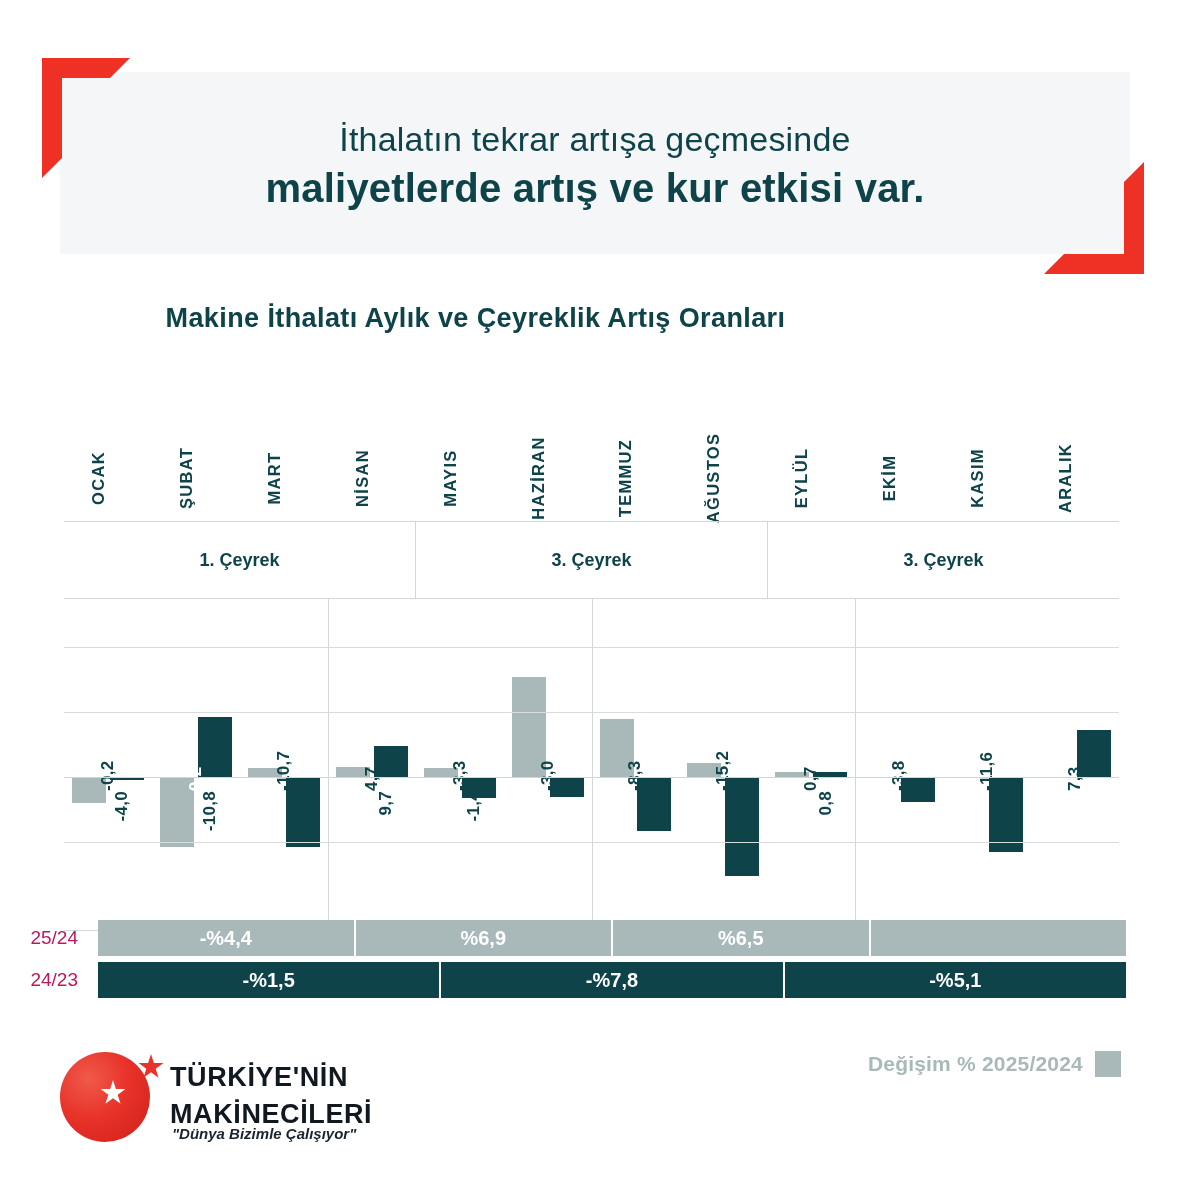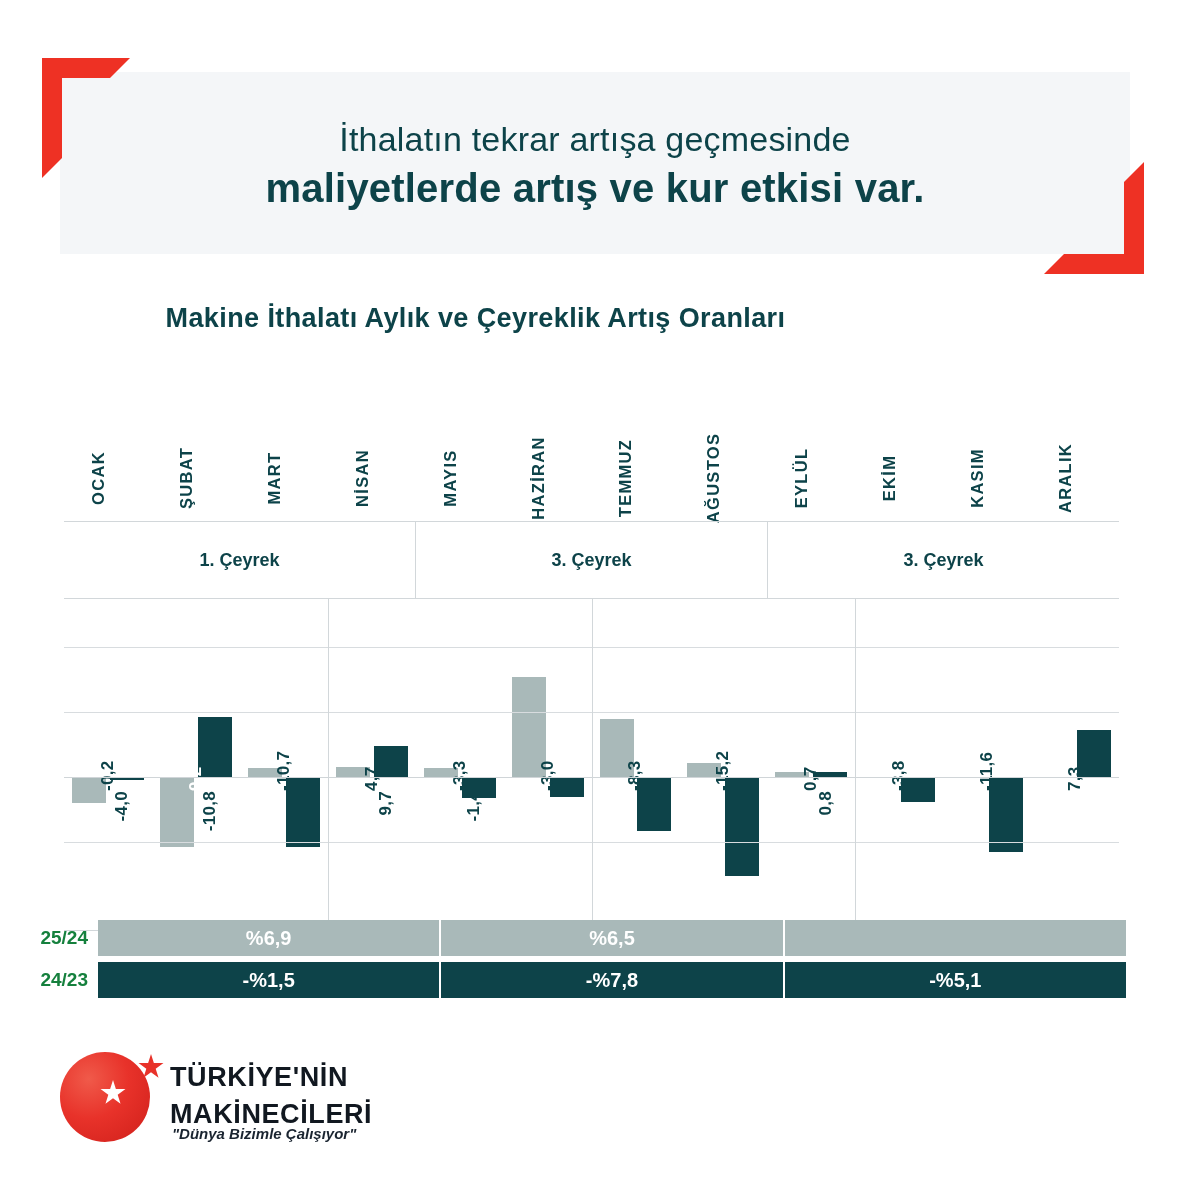--- a/index.html
+++ b/index.html
@@ -209,24 +209,24 @@
     display: flex;
     align-items: stretch;
     height: 36px;
     margin-bottom: 6px;
   }
   .sum-label {
     width: 72px;
     display: flex;
     align-items: center;
     justify-content: flex-end;
-    padding-right: 10px;
+    padding-right: 20px;
     font-size: 19px;
-    font-weight: 700;
-    color: #15803d;
+    font-weight: 400;
+    color: #be185d;
   }
   .sum-cells {
     flex: 1 1 auto;
     display: flex;
   }
   .sum-cell {
     flex: 1 1 0;
     display: flex;
     align-items: center;
     justify-content: center;
@@ -453,20 +453,21 @@
         <div class="q-divider" style="left: 25%;"></div>
         <div class="q-divider" style="left: 50%;"></div>
         <div class="q-divider" style="left: 75%;"></div>
       </div>
   </div>
 
   <div class="summary" id="summary">
       <div class="sum-row row-2524">
         <div class="sum-label">25/24</div>
         <div class="sum-cells">
+          <div class="sum-cell">-%4,4</div>
           <div class="sum-cell">%6,9</div>
           <div class="sum-cell">%6,5</div>
           <div class="sum-cell"></div>
         </div>
       </div>
       <div class="sum-row row-2423">
         <div class="sum-label">24/23</div>
         <div class="sum-cells">
           <div class="sum-cell">-%1,5</div>
           <div class="sum-cell">-%7,8</div>
@@ -478,16 +479,20 @@
   <div class="footer">
     <div class="logo">
       <div class="logo-sphere"></div>
       <div class="logo-star-in"></div>
       <div class="logo-star-out"></div>
       <div class="logo-line1">TÜRKİYE'NİN</div>
       <div class="logo-line2">MAKİNECİLERİ</div>
       <div class="logo-slogan">"Dünya Bizimle Çalışıyor"</div>
     </div>
     <div class="legend" id="legend">
+        <div class="legend-row g">
+          <span class="legend-text">Değişim % 2025/2024</span>
+          <span class="legend-swatch" style="background: rgb(169, 185, 185);"></span>
+        </div>
       </div>
   </div>
 
 </div>
 
 </body></html>

